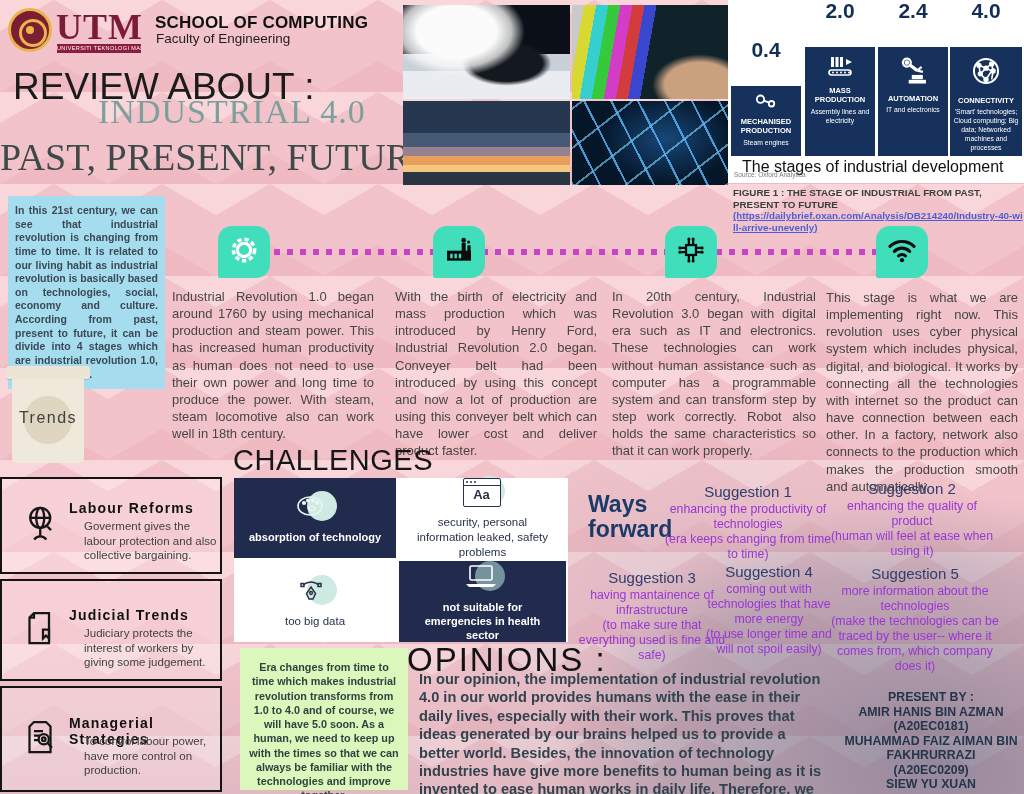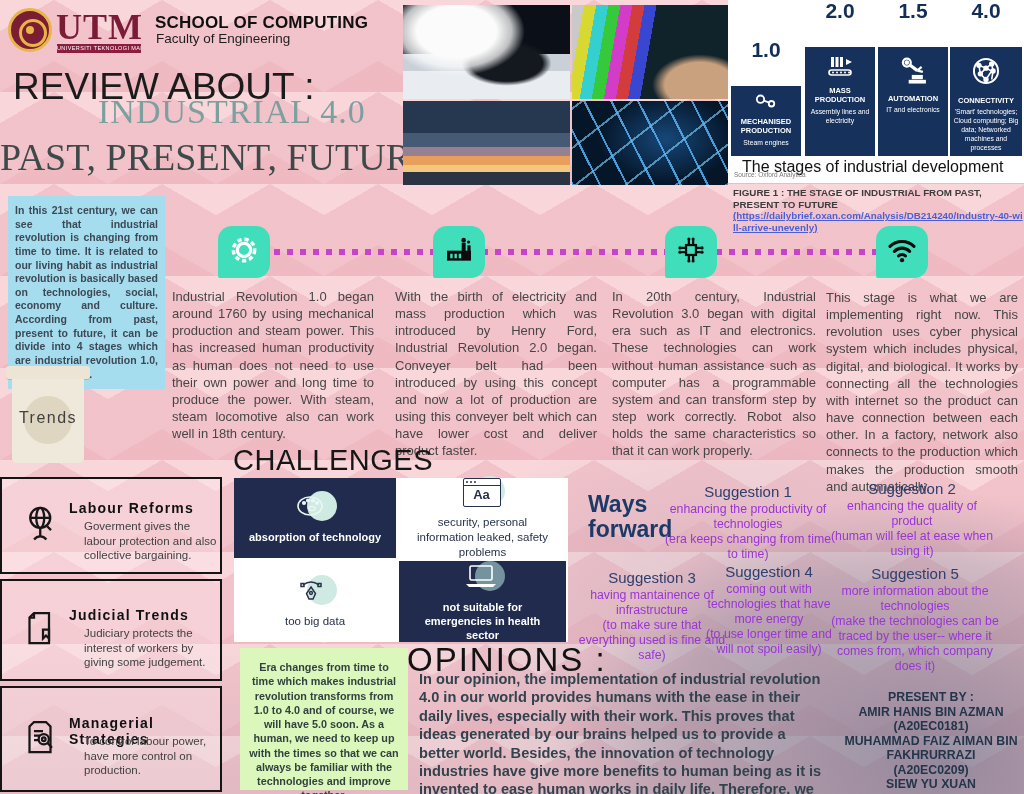--- a/index.html
+++ b/index.html
@@ -146,21 +146,21 @@
   <div class="layer title2">INDUSTRIAL 4.0</div>
   <div class="layer title3">PAST, PRESENT, FUTURE</div>
 
   <div class="layer photo ph-train"></div>
   <div class="layer photo ph-bars"></div>
   <div class="layer photo ph-pylon"></div>
   <div class="layer photo ph-net"></div>
 
   <div class="layer stages">
     <div class="step" style="left:3px;width:70px;">
-      <div class="step-num">1.0</div>
+      <div class="step-num">0.4</div>
       <div class="step-box" style="height:70px;">
         <span>
           <svg width="22" height="16" viewBox="0 0 24 16" fill="none" stroke="#fff" stroke-width="2">
               <circle cx="6" cy="6" r="4"></circle>
               <circle cx="18" cy="11" r="3"></circle>
               <path d="M9.5 7.5l5.5 2"></path>
             </svg>
         </span>
         <div class="step-title">MECHANISED PRODUCTION</div>
         <div class="step-sub">Steam engines</div>
@@ -181,21 +181,21 @@
               <circle cx="16" cy="18.5" r="1"></circle>
               <circle cx="20" cy="18.5" r="1"></circle>
               <circle cx="24" cy="18.5" r="1"></circle>
             </svg>
         </span>
         <div class="step-title">MASS PRODUCTION</div>
         <div class="step-sub">Assembly lines and electricity</div>
       </div>
     </div>
     <div class="step" style="left:150px;width:70px;">
-      <div class="step-num">1.5</div>
+      <div class="step-num">2.4</div>
       <div class="step-box" style="height:110px;">
         <span>
           <svg width="30" height="32" viewBox="0 0 24 26" fill="none" stroke="#fff" stroke-width="1.8">
               <circle cx="7" cy="7" r="3.2"></circle>
               <circle cx="7" cy="7" r="1" fill="#fff"></circle>
               <path d="M9.5 9l6 4.5" stroke-width="2.6"></path>
               <path d="M15.5 13.5l3.5-3M15.5 13.5l4.5 1"></path>
               <rect x="11" y="17" width="9" height="3.5" fill="#fff" stroke="none"></rect>
               <rect x="8.5" y="21" width="14" height="3" fill="#fff" stroke="none"></rect>
             </svg>

